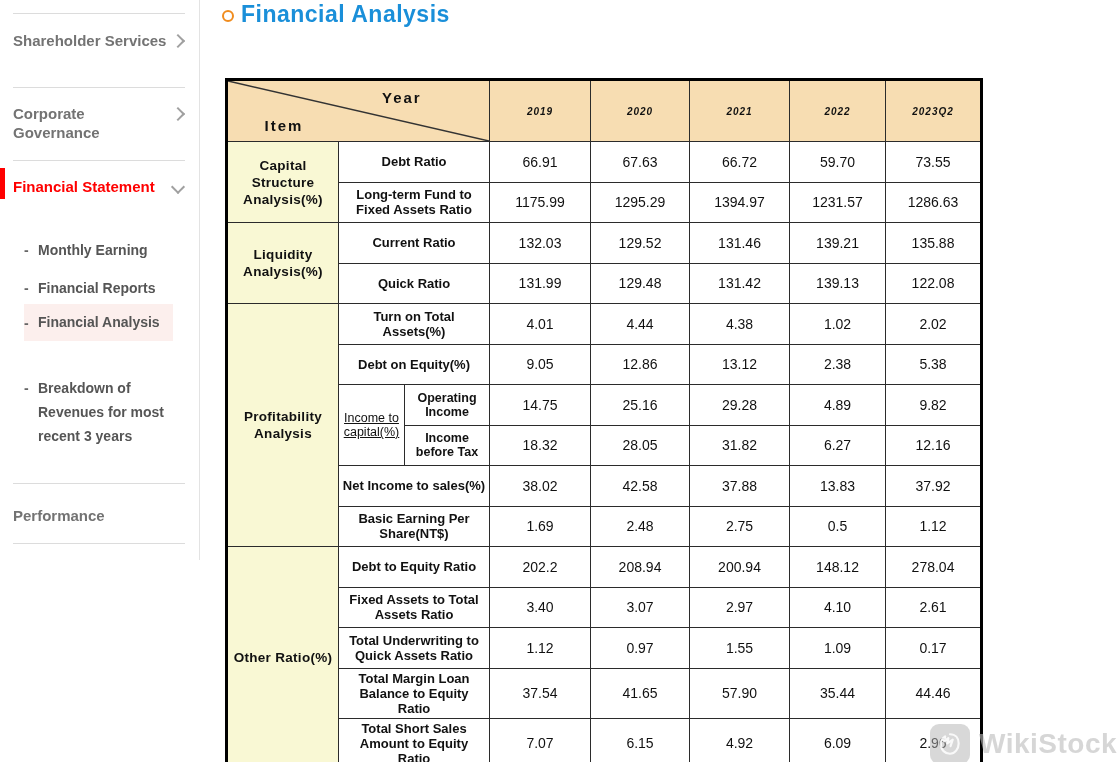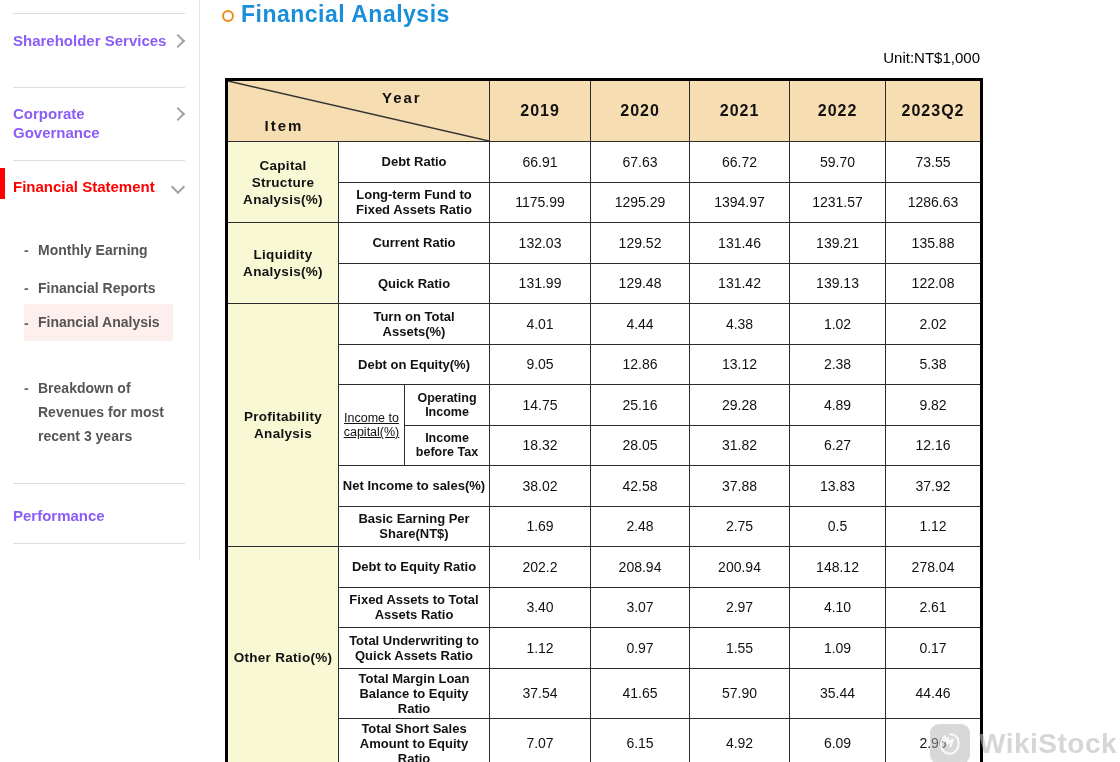--- a/index.html
+++ b/index.html
@@ -7,21 +7,21 @@
     width:1120px;height:762px;position:relative;overflow:hidden;
     background:#ffffff;font-family:"Liberation Sans",sans-serif;
     -webkit-font-smoothing:antialiased;
   }
   
   .sidebar{position:absolute;left:0;top:0;width:200px;height:562px;}
   .sb-vline{position:absolute;left:199px;top:0;width:1px;height:560px;background:#e3e3e3;}
   .sb-divider{position:absolute;left:13px;width:172px;height:1px;background:#dcdcdc;}
   .nav-section{
     position:absolute;left:13px;width:158px;
-    font-size:15px;font-weight:bold;color:#8b5cf6;line-height:19px;cursor:pointer;
+    font-size:15px;font-weight:bold;color:#737373;line-height:19px;cursor:pointer;
   }
   .nav-section .chev{position:absolute;right:-12px;top:5px;}
   .chev{display:inline-block;width:8px;height:8px;border-right:2px solid #a0a0a0;border-bottom:2px solid #a0a0a0;}
   .chev.right{transform:rotate(-45deg);}
   .chev.down{transform:rotate(45deg);}
   .nav-section.active{color:#ff0000;}
   .red-bar{position:absolute;left:0;top:168px;width:5px;height:31px;background:#ff0000;}
   .sub-item{
     position:absolute;left:24px;width:149px;box-sizing:border-box;
     padding:5px 8px 5px 14px;font-size:14px;font-weight:bold;color:#555;
@@ -49,21 +49,21 @@
     border-collapse:collapse;width:755px;table-layout:fixed;
     border:3px solid #000;
   }
   table.fin td,table.fin th{
     border:1.5px solid #2b2b2b;box-sizing:border-box;
     font-family:"Liberation Sans",sans-serif;color:#111;
     text-align:center;vertical-align:middle;padding:2px 3px;
   }
   tr.hdr{height:62px;}
   tr.data-row{height:40.5px;}
-  th.year-cell{background:#f7ddb2;font-size:16px;font-weight:bold;letter-spacing:1px;}
+  th.year-cell{background:#f7ddb2;font-size:10px;font-weight:bold;letter-spacing:1px;font-style:italic;}
   td.corner{background:#f7ddb2;position:relative;padding:0;}
   td.corner svg{position:absolute;left:0;top:0;width:100%;height:100%;display:block;}
   .corner-year{position:absolute;top:8px;left:59%;font-size:15px;font-weight:bold;letter-spacing:2px;}
   .corner-item{position:absolute;bottom:7px;left:14%;font-size:15px;font-weight:bold;letter-spacing:2px;}
   td.cat{
     background:#f9f8d4;font-size:13.5px;font-weight:bold;color:#222;
     line-height:17px;letter-spacing:0.3px;
   }
   td.item-label{font-size:13px;font-weight:bold;line-height:15px;}
   td.nest-head{font-size:12.5px;font-weight:normal;line-height:14px;padding:2px 1px;text-decoration:underline;}
@@ -81,21 +81,20 @@
   .wm-text{
     font-size:28px;font-weight:bold;color:rgba(186,186,186,0.6);letter-spacing:0.5px;
   }
 </style>
 </head>
 <body>
 
 <div class="main">
   <span class="bullet"></span>
   <h1 class="page-title">Financial Analysis</h1>
-  <div class="unit-label">Unit:NT$1,000</div>
 
   <div class="fin-table-wrap">
     <table class="fin">
       <colgroup>
         <col style="width:112px">
           <col style="width:66px">
           <col style="width:85px">
         <col style="width:101px">
           <col style="width:99px">
           <col style="width:100px">

